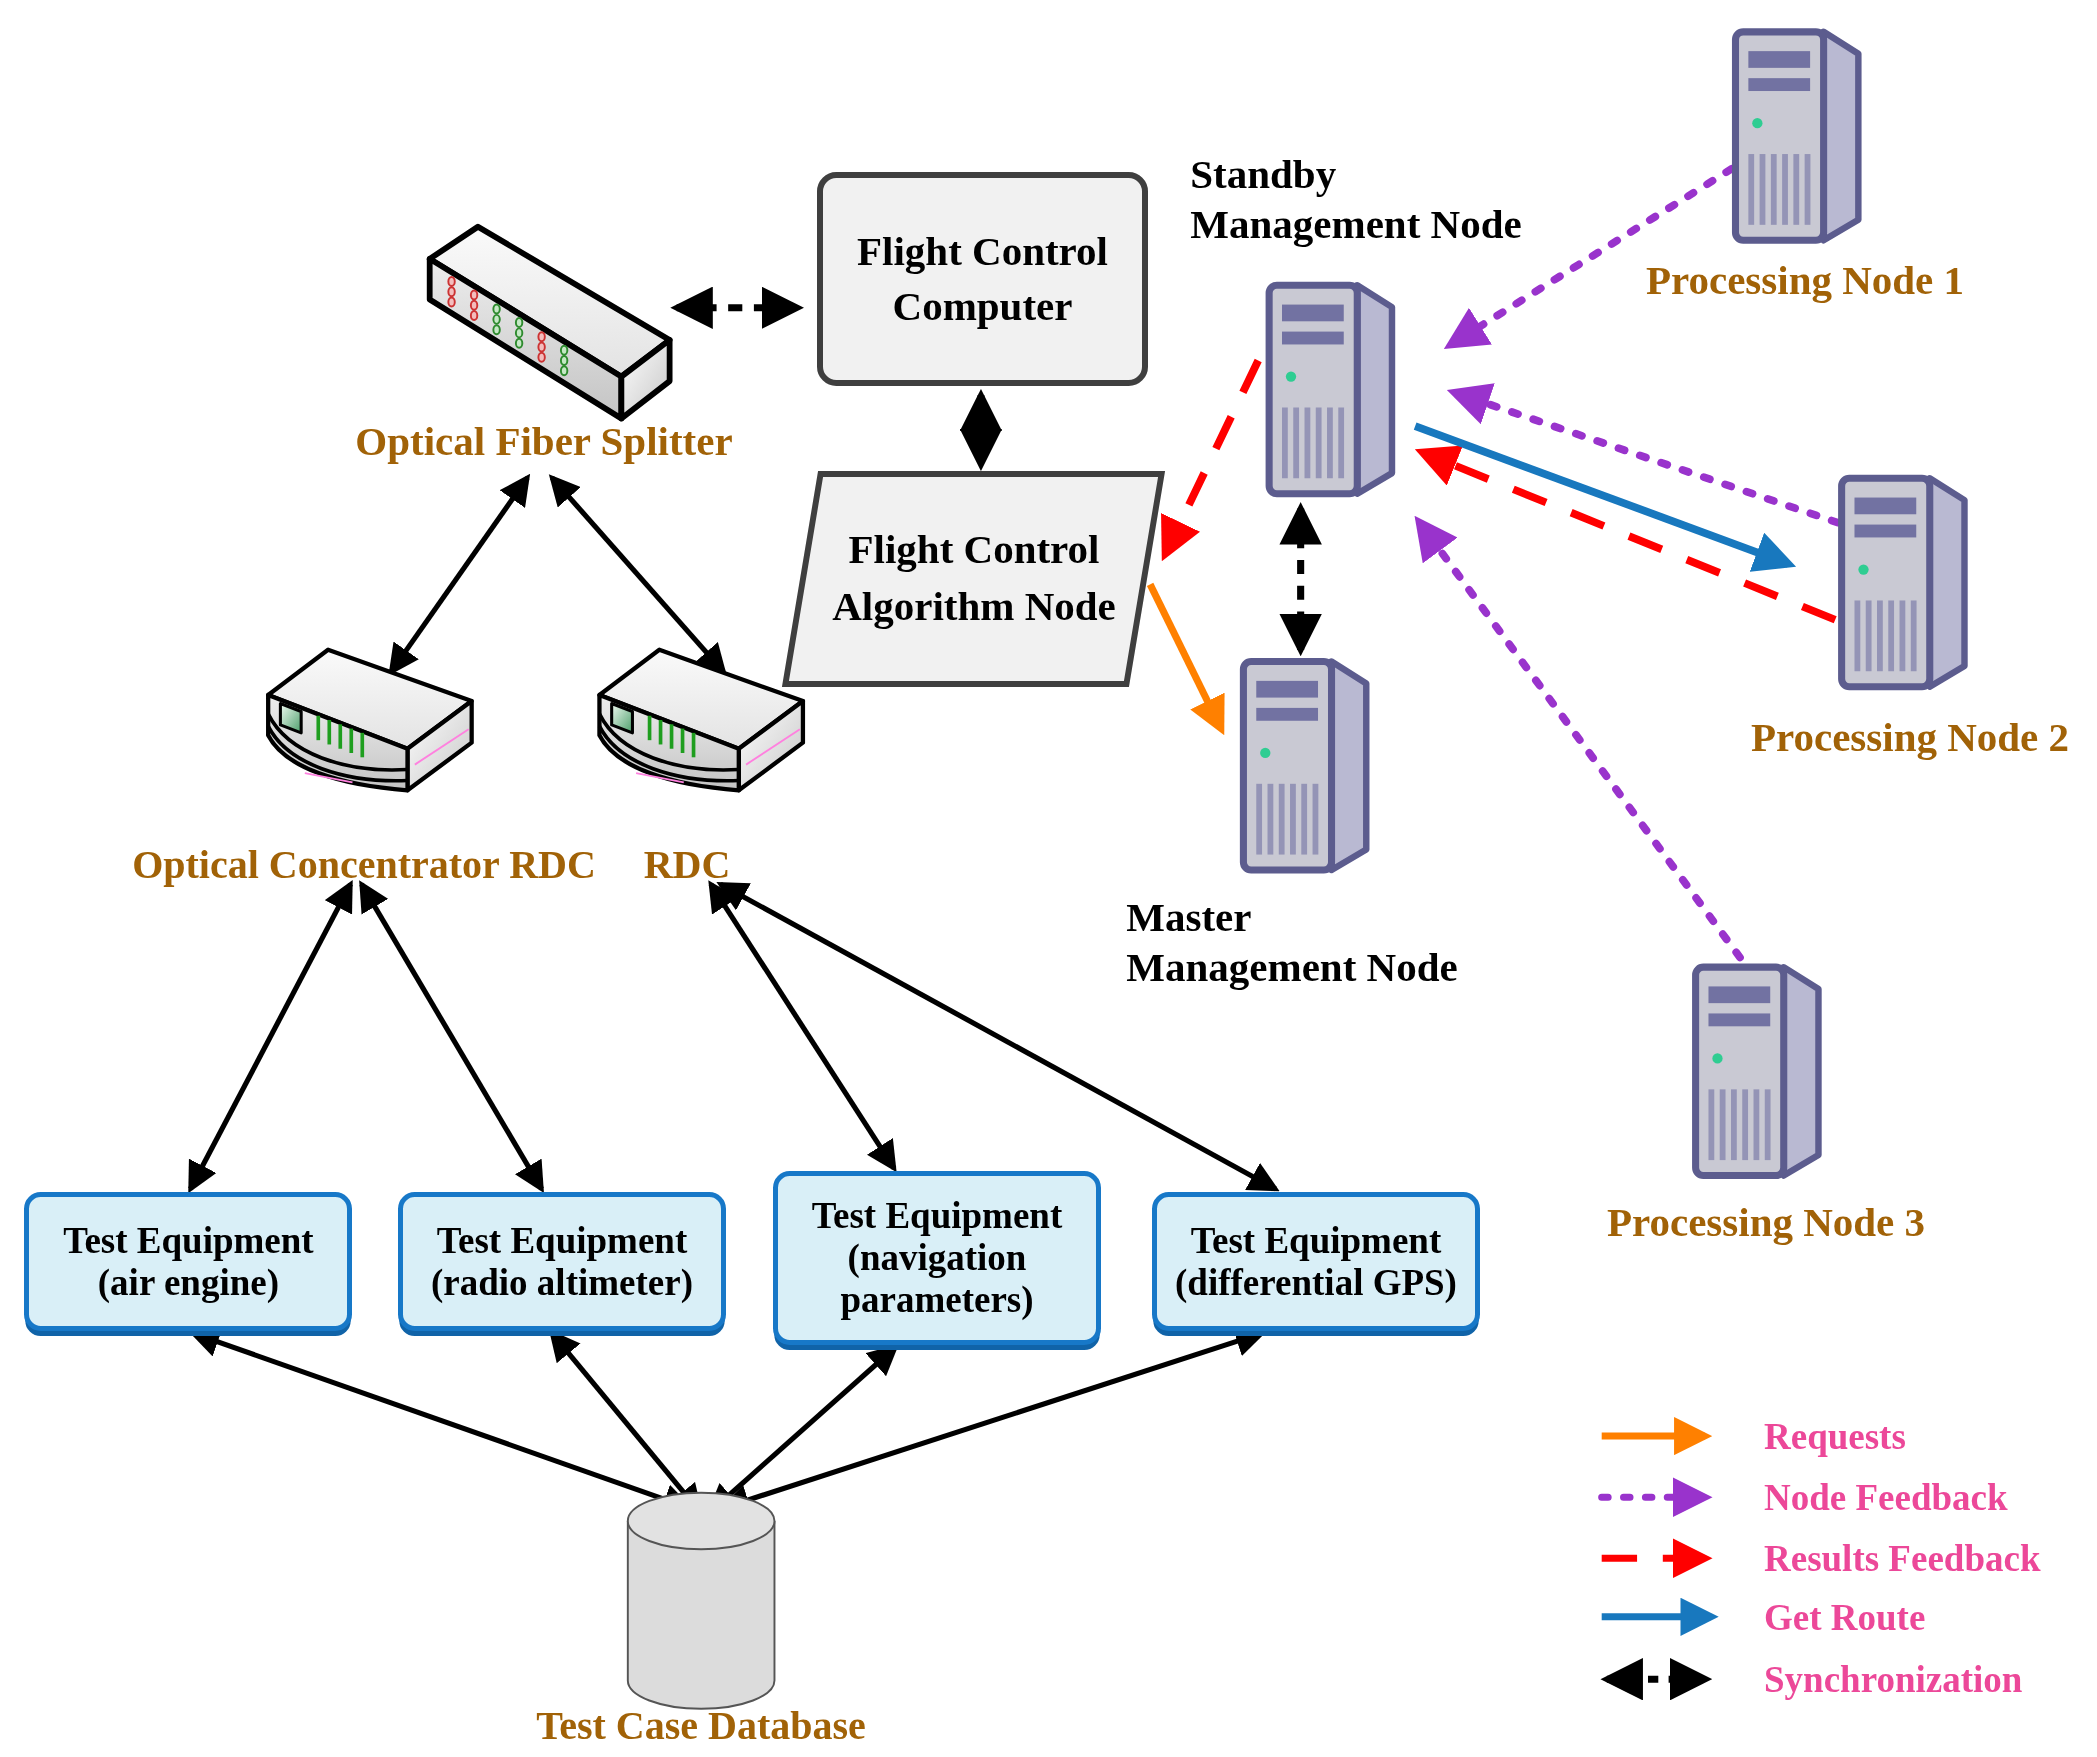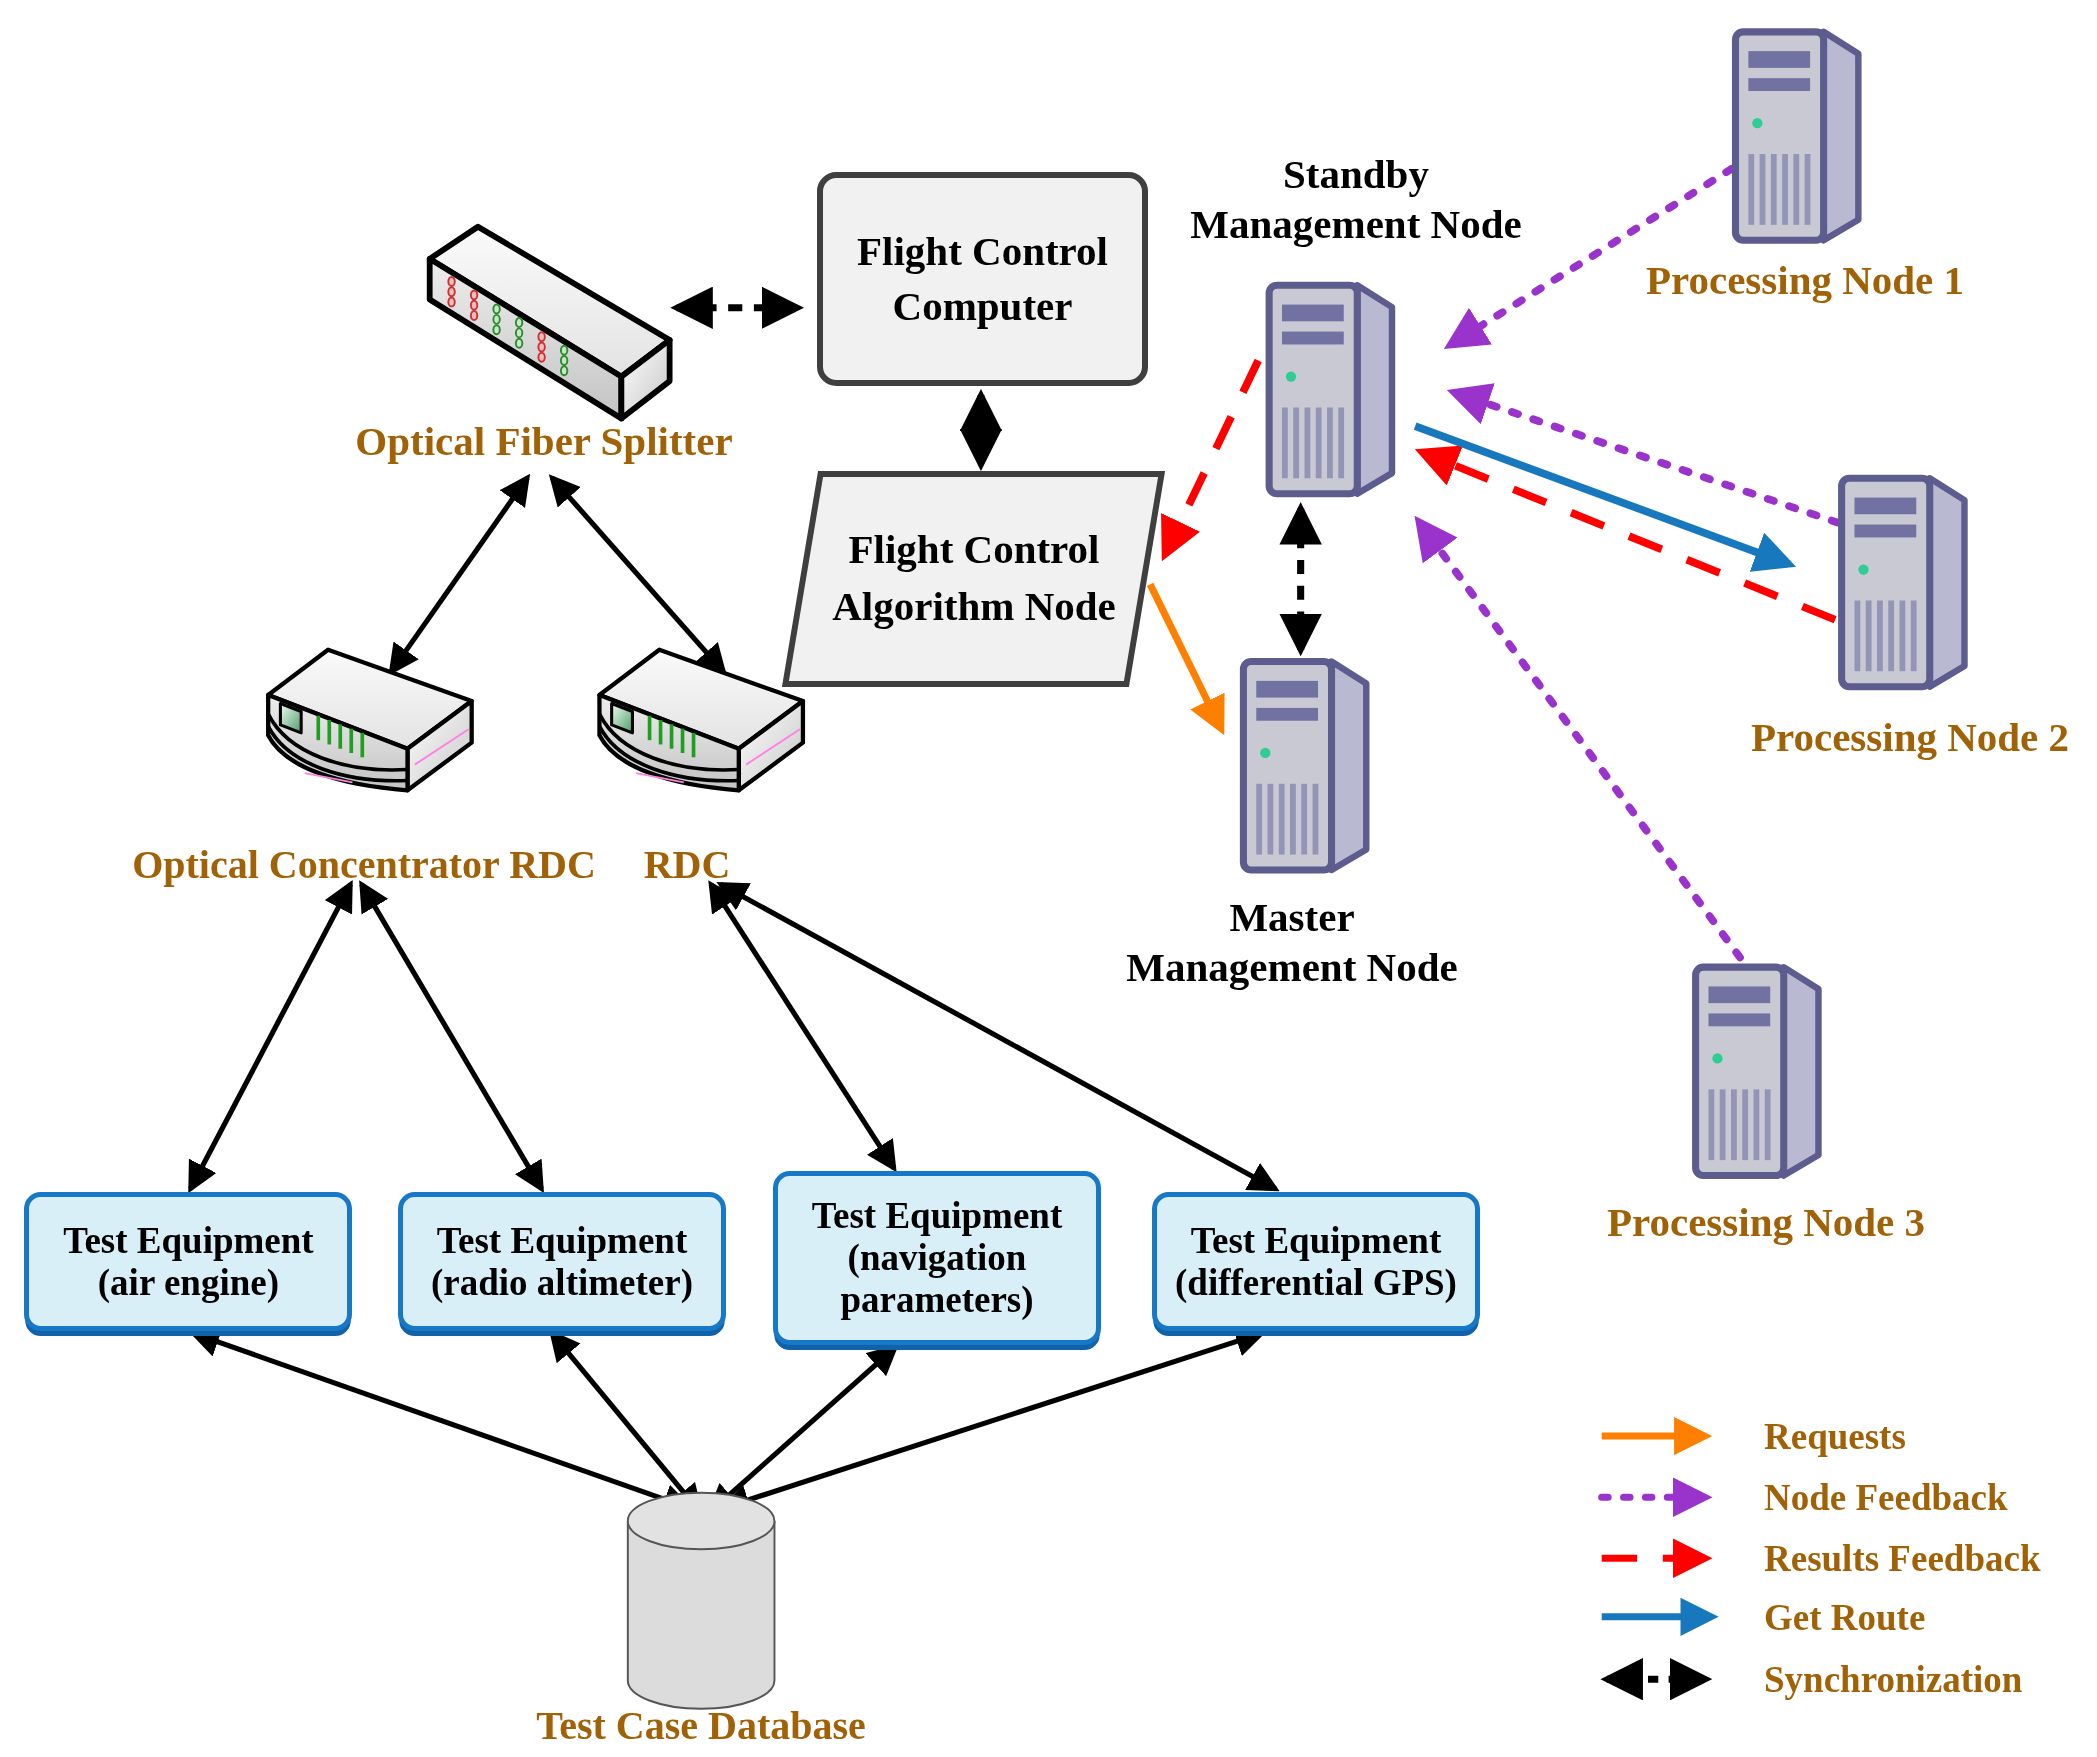--- a/index.html
+++ b/index.html
@@ -2,23 +2,23 @@
 <html style="font-size:10.3px"><head>
 <meta charset="utf-8">
 <style>
   html,body{margin:0;padding:0;background:#fff;}
   #canvas{position:relative;width:2097px;height:1758px;background:#fff;overflow:hidden;
           font-family:"Liberation Serif",serif;}
   #wires{position:absolute;left:0;top:0;width:2097px;height:1758px;}
   .lbl{position:absolute;transform:translate(-50%,-50%);font-weight:bold;font-size:40px;
        line-height:1.24;color:#a16207;text-align:center;white-space:nowrap;}
   .lbl2{position:absolute;transform:translateX(-50%);font-weight:bold;font-size:41px;
-        line-height:50px;color:#000;text-align:center;white-space:nowrap;}
+        line-height:50px;color:#000;white-space:nowrap;}
   .legendlbl{position:absolute;transform:translateY(-50%);font-weight:bold;font-size:37px;
-        color:#a16207;white-space:nowrap;text-align:left;}
+        color:#ec4899;white-space:nowrap;text-align:left;}
   .panel{position:absolute;box-sizing:border-box;background:#F1F1F1;border:6.4px solid #3F3F3F;
          display:flex;flex-direction:column;align-items:center;justify-content:center;}
   .panel .tline{font-weight:bold;font-size:41px;line-height:55px;color:#000;white-space:nowrap;}
   #fcc{left:817px;top:172px;width:331px;height:214px;border-radius:19.3px;}
   #fcam-bg{left:800px;top:471px;width:347px;height:216px;transform:skewX(-9.5deg);}
   #fcam-text{position:absolute;left:974px;top:578px;transform:translate(-50%,-50%);text-align:center;}
   #fcam-text .tline{font-weight:bold;font-size:41px;line-height:57px;color:#000;white-space:nowrap;}
   .tbox{position:absolute;box-sizing:border-box;background:#D9EFF7;border:5.1px solid #1778C8;
         border-radius:16.7px;box-shadow:0 6.4px 0 -1.3px #1063A8;
         display:flex;flex-direction:column;align-items:center;justify-content:center;}

